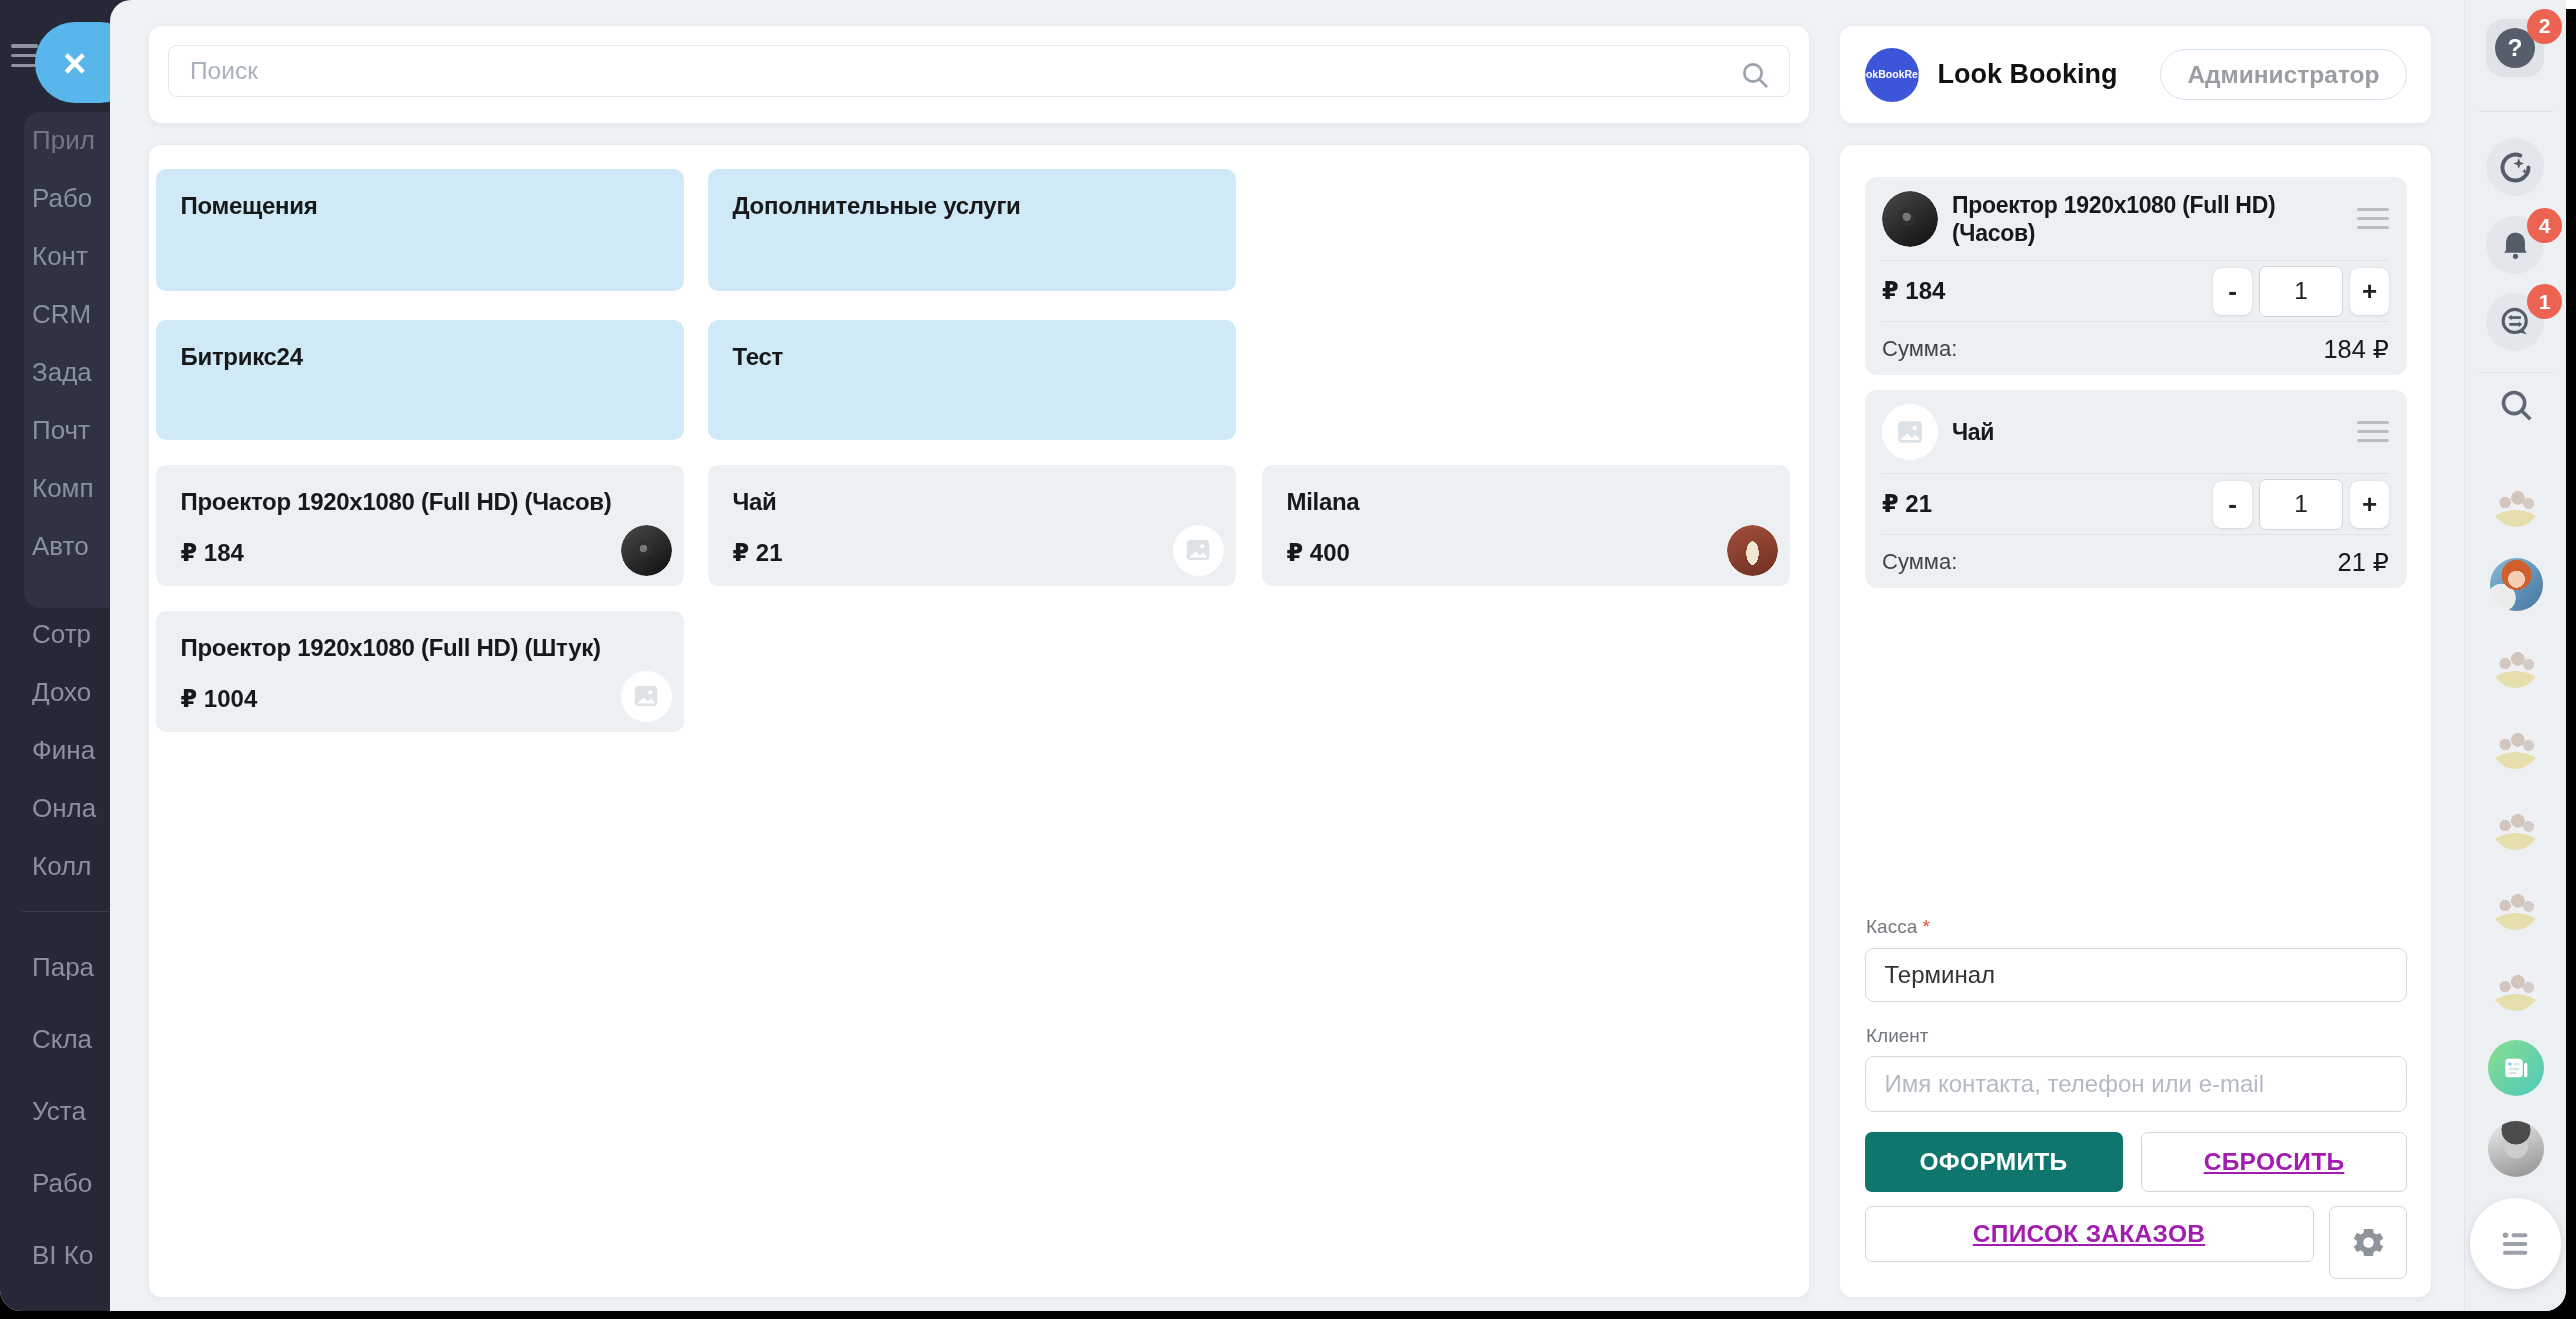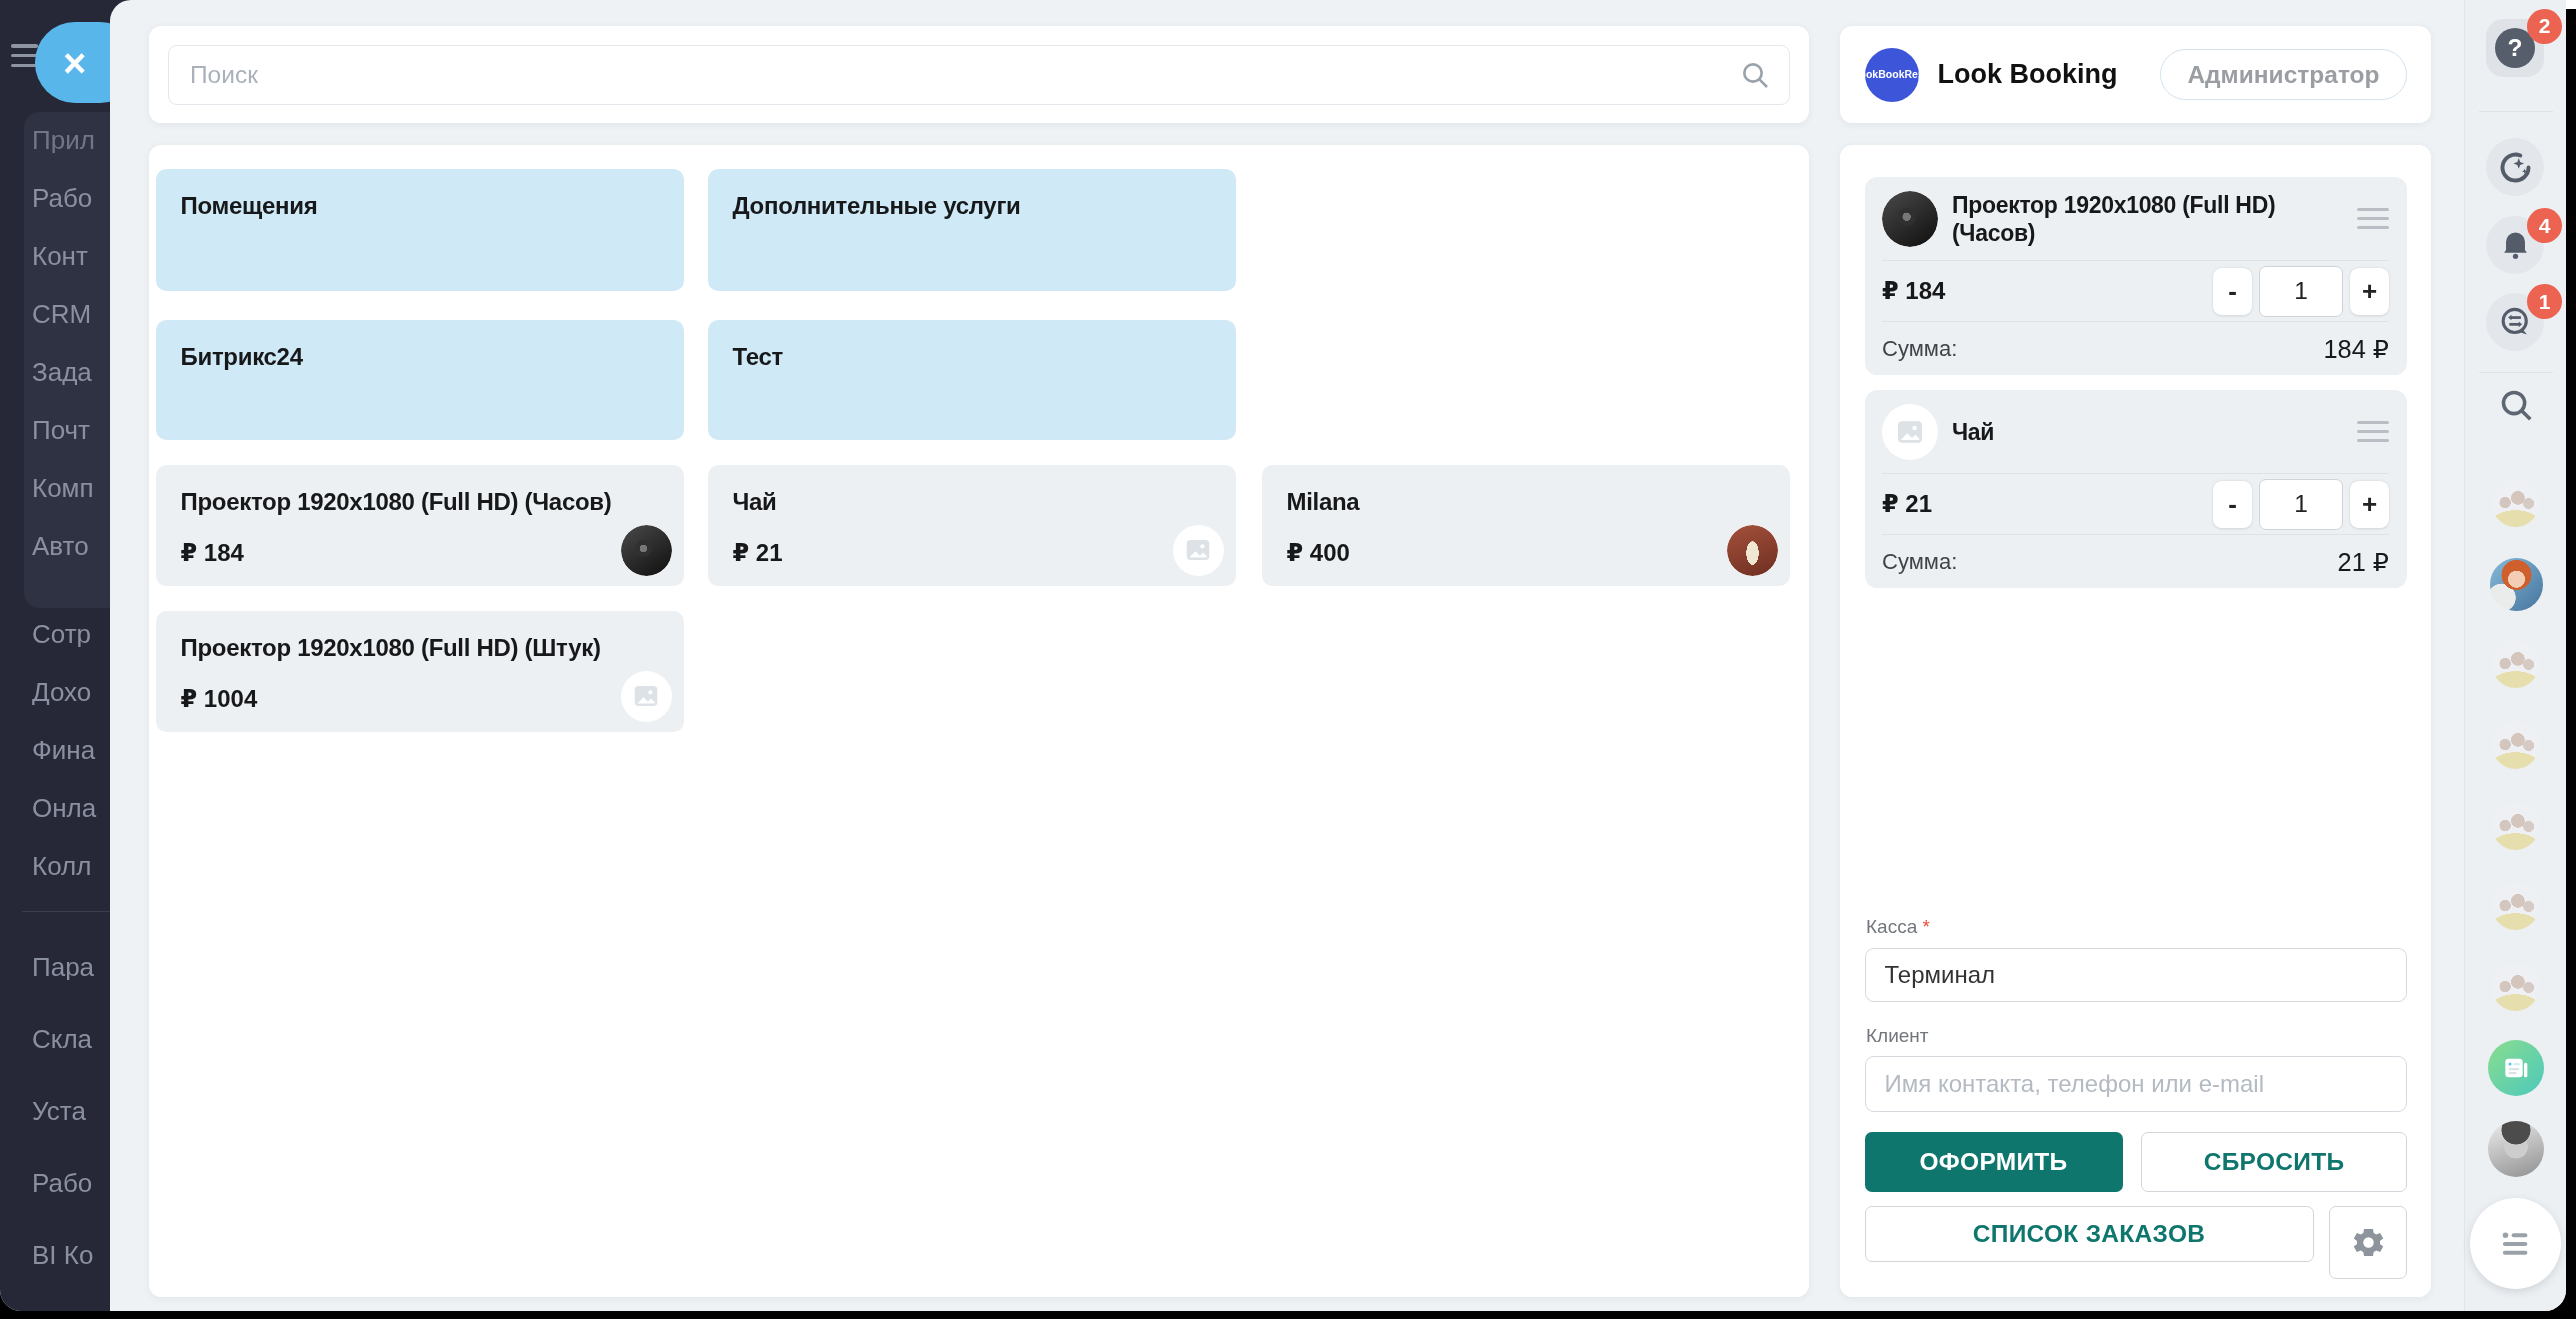--- a/index.html
+++ b/index.html
@@ -27,21 +27,21 @@
   .side-item.gap-after { margin-bottom:62px; }
   .side-item.lower { margin-bottom:46px; }
   .side-divider { height:0.9px; background:#3a3d4c; margin:12.3px 0 42px -10.5px; width:96px; }
 
   
   .main-bg { position:absolute; left:110px; top:0; width:2354px; height:1311px;
              background:#eef2f5; border-radius:21px 0 0 0; }
   .card { position:absolute; background:#fff; border-radius:12.3px;
           box-shadow:0 1.8px 7px rgba(40,50,70,.06); }
   .search-card { left:149px; top:26px; width:1660px; height:97px; }
-  .search-box { position:absolute; left:19px; top:19px; width:1622px; height:60px; }
+  .search-box { position:absolute; left:19px; top:19px; width:1622px; height:52px; }
   .search-box input { width:100%; height:100%; border:1.8px solid #e3e7eb; border-radius:8.8px;
                       font-size:24.5px; padding:0 61px 0 21px; color:#333; outline:none;
                       font-family:inherit; }
   .search-box input::placeholder { color:#aab1bb; }
   .search-box svg { position:absolute; right:19px; top:14px; }
 
   .main-card { left:149px; top:145px; width:1660px; height:1152px; }
   .tile { position:absolute; width:528px; border-radius:10.5px; padding:23px 24.5px; cursor:pointer; }
   .tile-cat { background:#cfe9f7; height:122px; }
   .tile-prod { background:#edf0f2; height:121px; }
@@ -100,21 +100,21 @@
   .req { color:#e74c3c; }
   .field-input { position:absolute; left:24.5px; width:542px; border:1.8px solid #d5d9dd;
                  border-radius:8.8px; background:#fff; font-size:24px; color:#333;
                  padding:0 19px; outline:none; font-family:inherit; }
   .field-input::placeholder { color:#b4bac2; }
 
   .btn { position:absolute; border-radius:7px; font-size:24.5px; font-weight:bold;
          display:flex; align-items:center; justify-content:center; cursor:pointer;
          font-family:inherit; letter-spacing:0.3px; }
   .btn-primary { background:#0f766e; color:#fff; border:none; }
-  .btn-outline { background:#fff; color:#0f766e; border:1.8px solid #d2d6da; }
+  .btn-outline { background:#fff; color:#a21caf; border:1.8px solid #d2d6da;text-decoration:underline; }
 
   
   .rail { position:absolute; left:2464px; top:0; width:103px; height:1311px;
           background:#edf0f3; border-left:0.9px solid #e1e5e9; }
   .rail-sq { position:absolute; left:21px; top:19px; width:58px; height:58px;
              background:#dfe3e7; border-radius:17.5px; display:flex; align-items:center;
              justify-content:center; cursor:pointer; }
   .q-circle { width:40px; height:40px; border-radius:50%; background:#565d6b; color:#fff;
               font-size:24.5px; font-weight:bold; display:flex; align-items:center; justify-content:center; }
   .rail-circle { position:absolute; left:21px; width:58px; height:58px; border-radius:50%;

